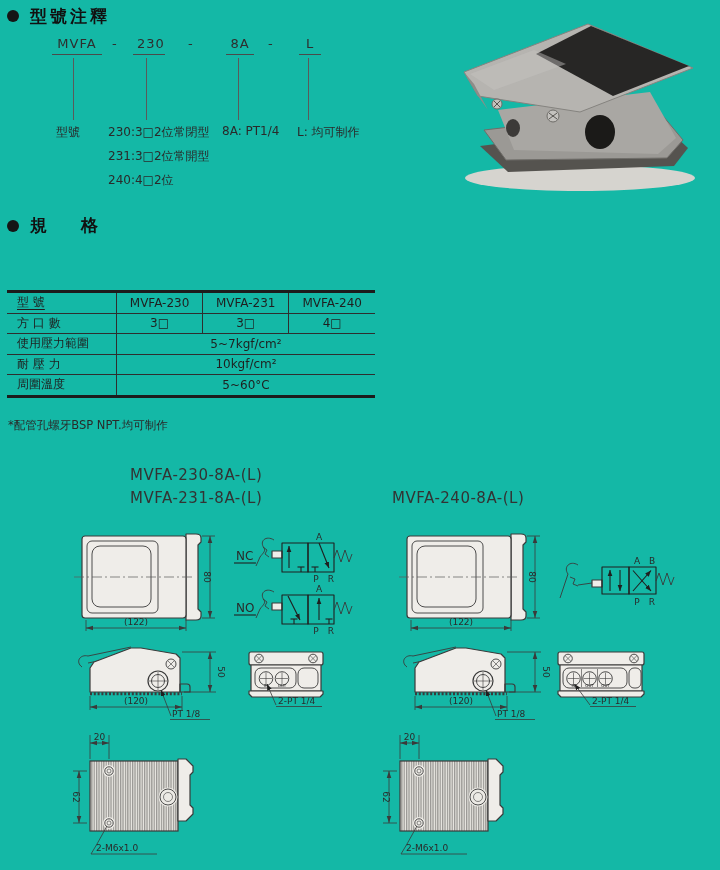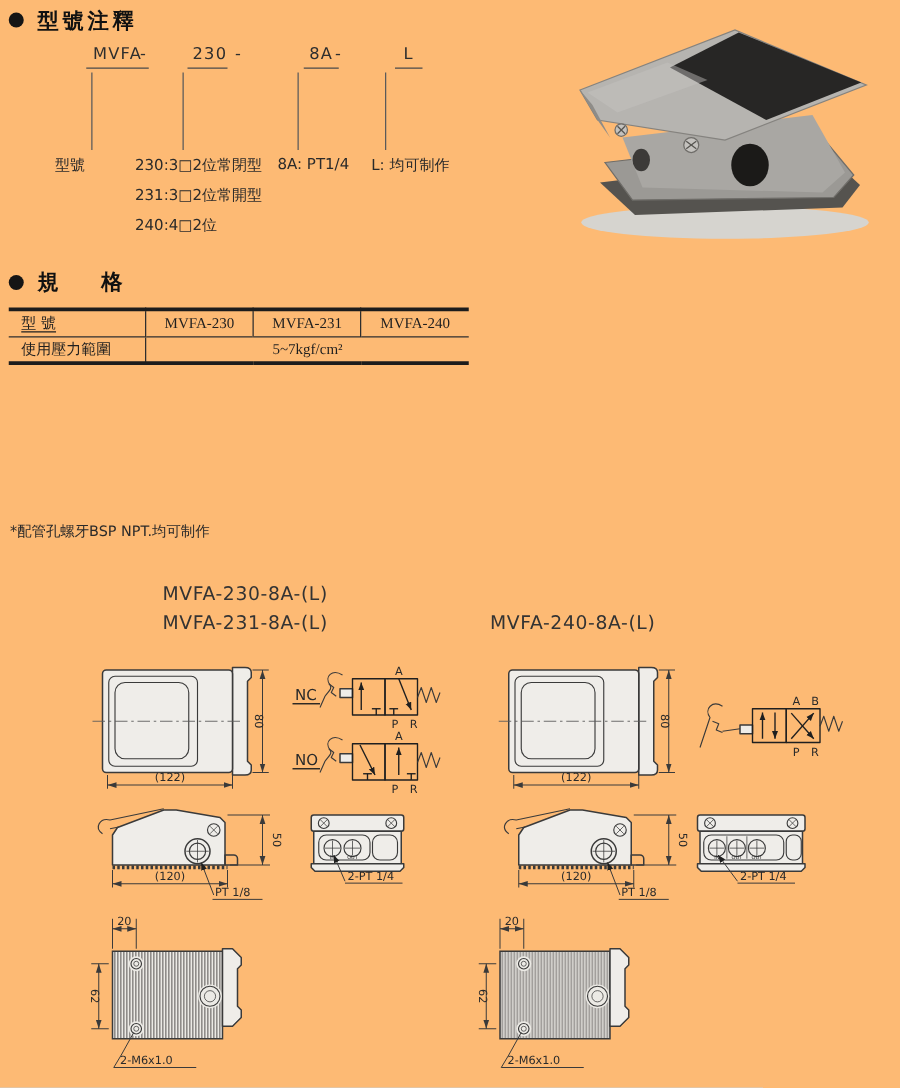--- a/index.html
+++ b/index.html
@@ -1,30 +1,30 @@
 <!DOCTYPE html>
 <html><head>
 <meta charset="utf-8">
 <style>
   html,body{margin:0;padding:0;background:#cfcdc8;}
-  .page{position:relative;width:720px;height:870px;background:#fdba74;
+  .page{position:relative;width:720px;height:870px;background:#14b8a6;
         font-family:"DejaVu Sans","Liberation Sans",sans-serif;color:#222;overflow:hidden;}
   .abs{position:absolute;}
   .bullet{width:12px;height:12px;border-radius:50%;background:#151515;}
   .sec-title{font-weight:bold;font-size:17px;letter-spacing:3px;color:#111;}
   .mcode{font-size:13px;letter-spacing:1px;color:#2e2e2e;text-align:center;}
-  .mline{border-bottom:1.3px solid #4a4a4a;padding:0 4px 3px;margin-left:17px;}
+  .mline{border-bottom:1.3px solid #4a4a4a;padding:0 4px 3px;}
   .vline{width:1.2px;background:#5a5a5a;}
   .legend{font-size:12px;color:#2a2a2a;white-space:nowrap;}
   .spec{border-collapse:collapse;table-layout:fixed;width:368px;
-        border-top:3px solid #1c1c1c;border-bottom:3px solid #1c1c1c;}
+        border-top:3px solid #1c1c1c;border-bottom:3px solid #1c1c1c;margin-top:44px;}
   .spec td{border-top:1.3px solid #2e2e2e;height:19.5px;font-size:12px;padding:0;vertical-align:middle;color:#1f1f1f;}
   .spec tr:first-child td{border-top:none;}
   .spec td.c1{width:99px;padding-left:10px;border-right:1.3px solid #2e2e2e;}
-  .spec td.cv{text-align:center;font-family:Liberation Serif, serif;}
+  .spec td.cv{text-align:center;}
   .spec td.sep{border-right:1.3px solid #2e2e2e;}
   .spec .u{text-decoration:underline;text-underline-offset:3px;}
   .foot{font-size:11.5px;color:#2a2a2a;}
   .d-label{font-size:15px;color:#333;letter-spacing:.5px;white-space:nowrap;}
   .dwg{position:absolute;overflow:visible;}
   .dwg .s{stroke:#3a3a3a;stroke-width:1.2;fill:none;stroke-linejoin:round;}
   .dwg .sf{stroke:#3a3a3a;stroke-width:1.2;fill:#efede9;stroke-linejoin:round;}
   .dwg .thin{stroke:#3a3a3a;stroke-width:0.9;fill:none;stroke-linejoin:round;}
   .dwg .hair{stroke:#3a3a3a;stroke-width:0.6;fill:none;}
   .dwg .d{stroke:#3a3a3a;stroke-width:0.8;fill:none;}
@@ -65,21 +65,21 @@
   <span class="abs mcode" style="left:188px;top:36px">-</span>
   <span class="abs mcode mline" style="left:226px;top:36px;width:20px">8A</span>
   <span class="abs mcode" style="left:268px;top:36px">-</span>
   <span class="abs mcode mline" style="left:299px;top:36px;width:14px">L</span>
 
   <div class="abs vline" style="left:73px;top:58px;height:62px"></div>
   <div class="abs vline" style="left:146px;top:58px;height:62px"></div>
   <div class="abs vline" style="left:238px;top:58px;height:62px"></div>
   <div class="abs vline" style="left:308px;top:58px;height:62px"></div>
 
-  <span class="abs legend" style="left:44px;top:124px">型號</span>
+  <span class="abs legend" style="left:56px;top:124px">型號</span>
   <span class="abs legend" style="left:108px;top:124px">230:3□2位常閉型</span>
   <span class="abs legend" style="left:108px;top:148px">231:3□2位常開型</span>
   <span class="abs legend" style="left:108px;top:172px">240:4□2位</span>
   <span class="abs legend" style="left:222px;top:124px">8A: PT1/4</span>
   <span class="abs legend" style="left:297px;top:124px">L: 均可制作</span>
 
   <svg class="dwg" style="left:450px;top:8px" width="262" height="192" viewBox="0 0 262 192">
     <ellipse cx="130" cy="170" rx="115" ry="13" fill="#d6d4cf"></ellipse>
     <polygon points="30,138 212,116 238,140 224,158 58,164" fill="#55534f"></polygon>
     <polygon points="34,122 208,102 233,132 217,150 56,152" fill="#9b9995" stroke="#6f6d69" stroke-width="1"></polygon>
@@ -107,22 +107,36 @@
 
   <table class="spec abs" style="left:7px;top:246px">
     <tbody>
         <tr>
       <td class="c1"><span class="u">型 號</span></td>
       <td class="cv sep">MVFA-230</td>
       <td class="cv sep">MVFA-231</td>
       <td class="cv">MVFA-240</td>
     </tr>
     <tr>
+      <td class="c1">方 口 數</td>
+      <td class="cv sep">3□</td>
+      <td class="cv sep">3□</td>
+      <td class="cv">4□</td>
+    </tr>
+    <tr>
       <td class="c1">使用壓力範圍</td>
       <td class="cv" colspan="3">5~7kgf/cm²</td>
+    </tr>
+    <tr>
+      <td class="c1">耐 壓 力</td>
+      <td class="cv" colspan="3">10kgf/cm²</td>
+    </tr>
+    <tr>
+      <td class="c1">周圍溫度</td>
+      <td class="cv" colspan="3">5~60°C</td>
     </tr>
   </tbody>
     </table>
 
   <div class="abs foot" style="left:8px;top:418px">*配管孔螺牙BSP NPT.均可制作</div>
 
   <span class="abs d-label" style="left:130px;top:466px">MVFA-230-8A-(L)</span>
   <span class="abs d-label" style="left:130px;top:489px">MVFA-231-8A-(L)</span>
   <span class="abs d-label" style="left:392px;top:489px">MVFA-240-8A-(L)</span>
 

